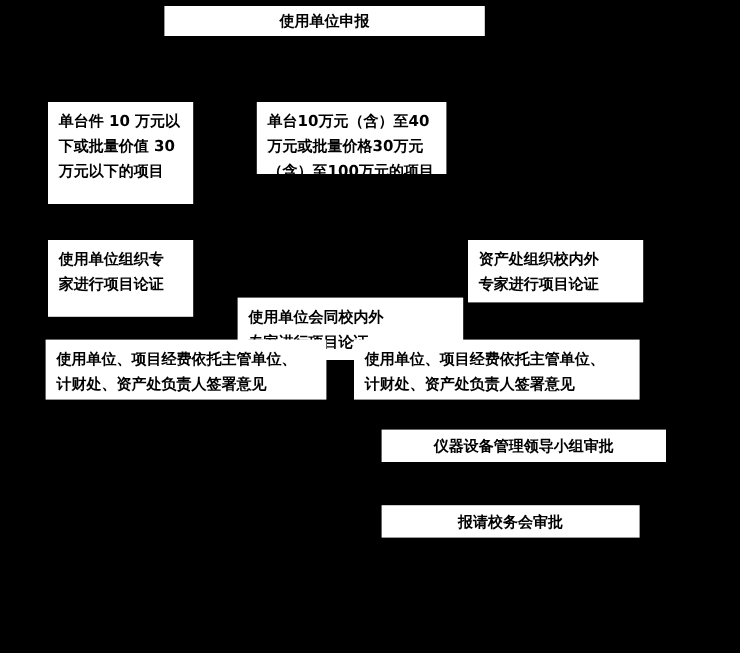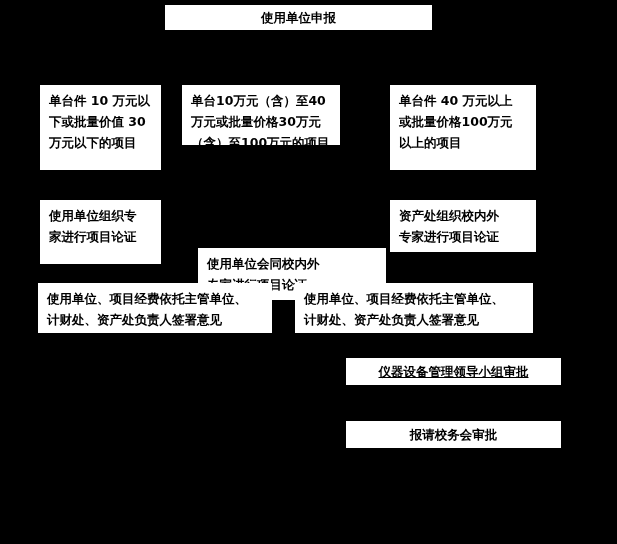--- a/index.html
+++ b/index.html
@@ -27,37 +27,36 @@
     box-sizing: border-box;
   }
   .node .label {
     white-space: pre-line;
   }
   .node.center {
     display: flex;
     align-items: center;
     justify-content: center;
     text-align: center;
-    margin-left: 28px;
   }
   .node.paragraph {
     padding: 5px 8px 0 9px;
     text-align: left;
   }
 
   #n-declare        { left: 137px; top: 5px;   width: 267px; height: 25px; }
   #n-tier-low       { left: 40px;  top: 85px;  width: 121px; height: 85px; }
-  #n-tier-mid       { left: 182px; top: 85px;  width: 158px; height: 60px; }
+  #n-tier-mid       { left: 214px; top: 85px;  width: 158px; height: 60px; }
   #n-tier-high      { left: 390px; top: 85px;  width: 146px; height: 85px; }
   #n-review-low     { left: 40px;  top: 200px; width: 121px; height: 64px; }
   #n-review-mid     { left: 198px; top: 200px; width: 188px; height: 52px; margin-top: 48px; }
   #n-review-high    { left: 390px; top: 200px; width: 146px; height: 52px; }
   #n-sign-left      { left: 38px;  top: 283px; width: 234px; height: 50px; }
   #n-sign-right     { left: 295px; top: 283px; width: 238px; height: 50px; }
-  #n-leader-approve { left: 318px; top: 358px; width: 215px; height: 27px; text-decoration: underline; }
+  #n-leader-approve { left: 318px; top: 358px; width: 237px; height: 27px; }
   #n-council-approve{ left: 318px; top: 421px; width: 215px; height: 27px; }
   #n-complete       { left: 40px;  top: 484px; width: 493px; height: 26px; }
 </style>
 </head>
 <body>
 
 <div class="canvas">
 
   <div class="node center" id="n-declare">
     <span class="label">使用单位申报</span>
@@ -68,25 +67,20 @@
 下或批量价值 30
 万元以下的项目</span>
   </div>
 
   <div class="node paragraph" id="n-tier-mid">
     <span class="label">单台10万元（含）至40
 万元或批量价格30万元
 （含）至100万元的项目</span>
   </div>
 
-  <div class="node paragraph" id="n-tier-high">
-    <span class="label">单台件 40 万元以上
-或批量价格100万元
-以上的项目</span>
-  </div>
 
   <div class="node paragraph" id="n-review-low">
     <span class="label">使用单位组织专
 家进行项目论证</span>
   </div>
 
   <div class="node paragraph" id="n-review-mid">
     <span class="label">使用单位会同校内外
 专家进行项目论证</span>
   </div>

